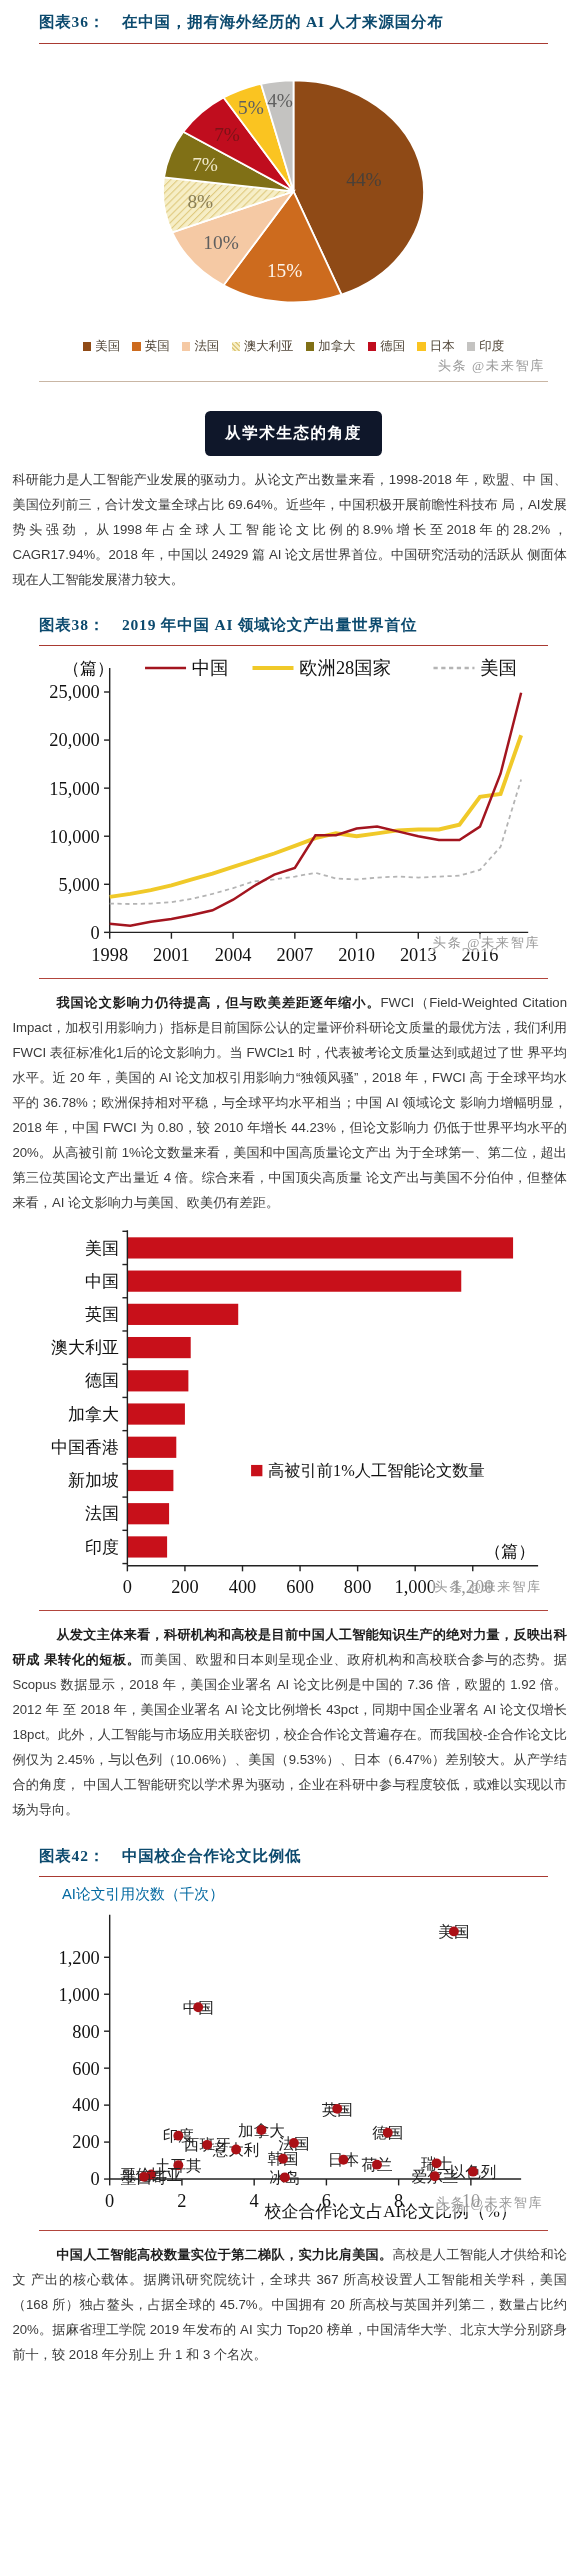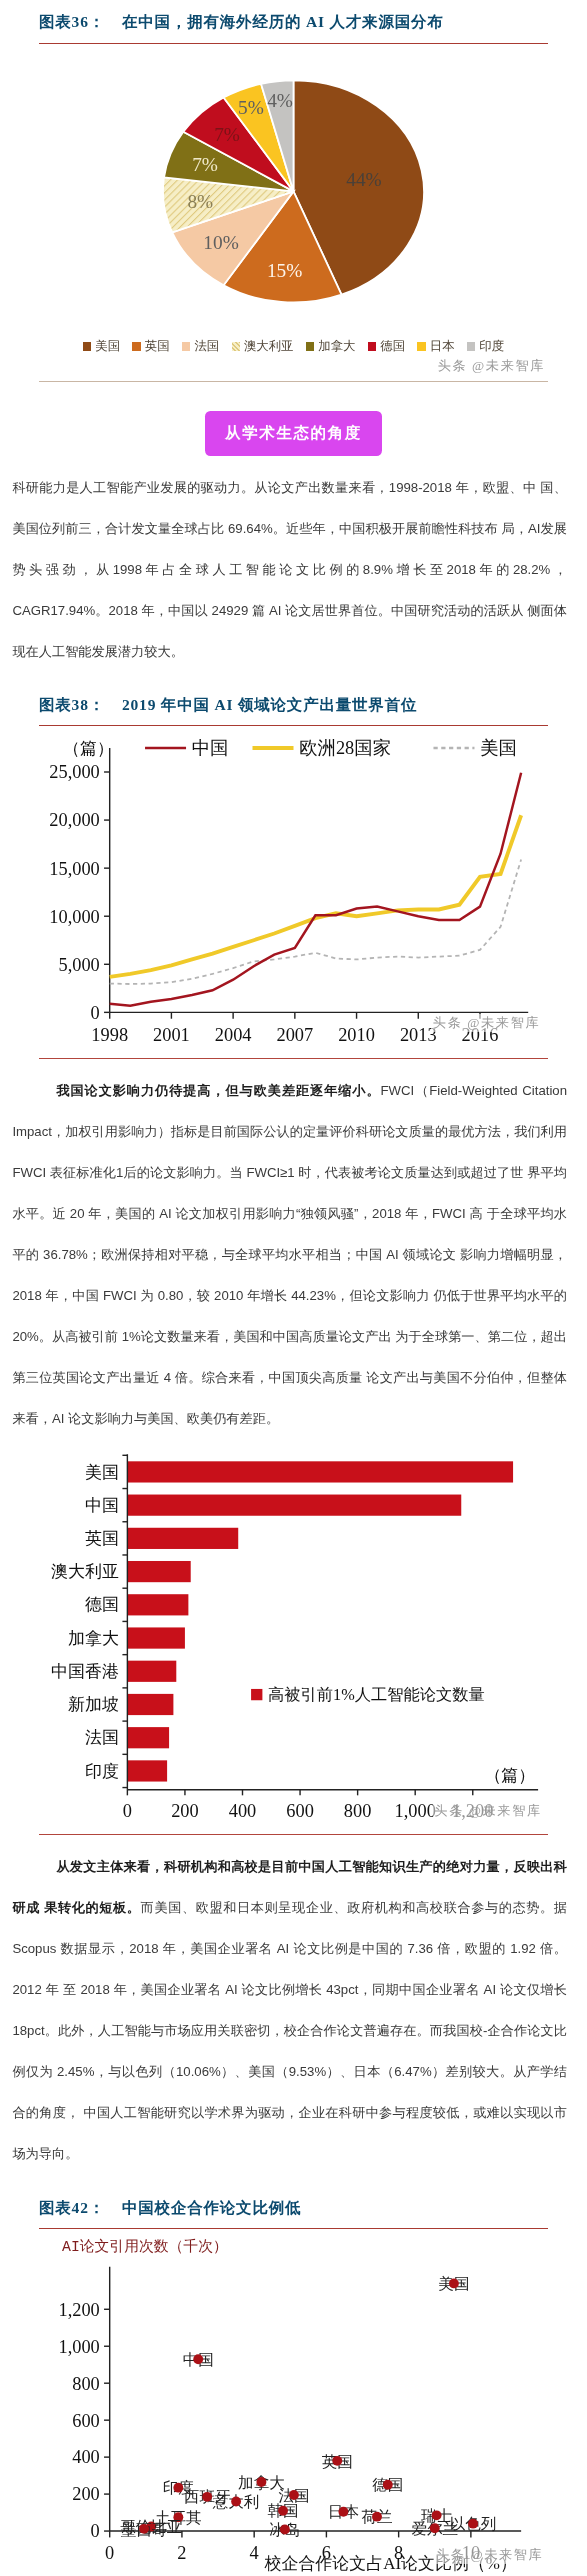--- a/index.html
+++ b/index.html
@@ -30,35 +30,35 @@
   }
   .wm-abs{
     position:absolute;font-family:"Liberation Serif", serif;
     color:#9b9b9b;font-size:13.2px;letter-spacing:1.6px;background:rgba(255,255,255,0.55);
     padding:0 1.6px;
   }
   .sep{border-top:1.6px solid #b2453c;margin:6.2px 39px 0;}
   .sep-tan{border-top:1.6px solid #c9b6a4;}
   .pill-wrap{text-align:center;margin:29.5px 0 7.8px;}
   .pill{
-    display:inline-block;background:#d946ef;color:#ffffff;
+    display:inline-block;background:#0f172a;color:#ffffff;
     font-size:15.5px;font-weight:bold;padding:11.7px 20px;border-radius:5.4px;
     letter-spacing:1.6px;
   }
   .headline{
     margin:18.6px 20px 0 12.4px;font-size:14px;font-weight:bold;color:#161616;
   }
   .para{
-    margin:11px 20px 11px 12.4px;font-size:13.2px;line-height:41px;
+    margin:11px 20px 11px 12.4px;font-size:13.2px;line-height:25px;
     text-align:justify;color:#3a3a3a;
   }
   .para .bold{font-weight:bold;color:#1d1d1d;margin-left:44px;}
   .chart-ytitle{
-    margin:7.8px 0 0 62px;font-family:Liberation Mono, monospace;
-    font-size:14.8px;color:#7f1d1d;
+    margin:7.8px 0 0 62px;font-family:Liberation Sans, sans-serif;
+    font-size:14.8px;color:#0369a1;
   }
   svg text{font-family:"Liberation Serif", serif;}
 </style>
 </head>
 <body>
 
 <div class="page">
 
   <section class="fig">
     <div class="fig-head">

